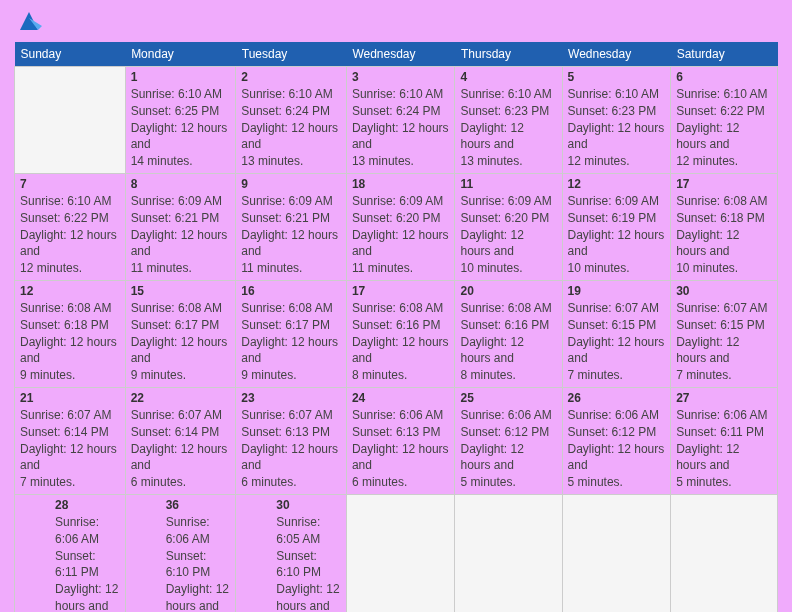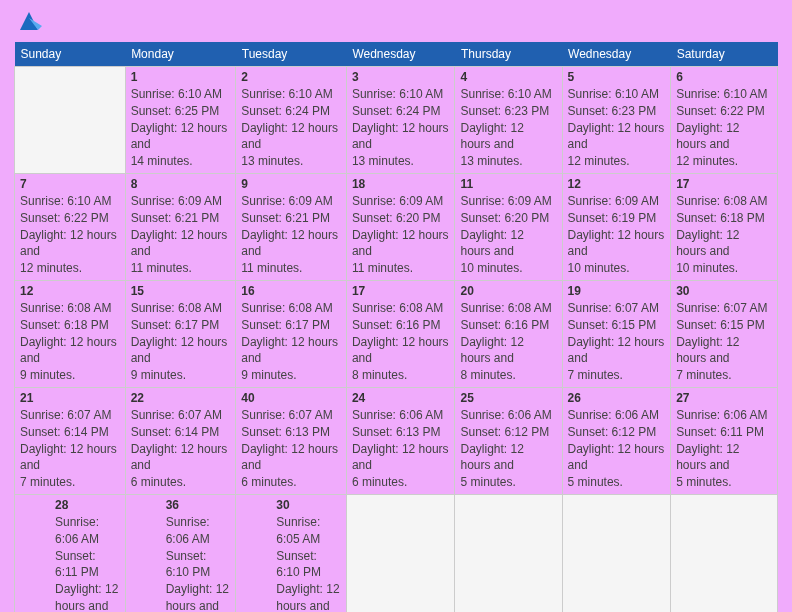--- a/index.html
+++ b/index.html
@@ -213,21 +213,21 @@
         <tr>
           <td>
             <span class="day-num">21</span>
             <div class="day-info">Sunrise: 6:07 AM<br>Sunset: 6:14 PM<br>Daylight: 12 hours and<br>7 minutes.</div>
           </td>
           <td>
             <span class="day-num">22</span>
             <div class="day-info">Sunrise: 6:07 AM<br>Sunset: 6:14 PM<br>Daylight: 12 hours and<br>6 minutes.</div>
           </td>
           <td>
-            <span class="day-num">40</span>
+            <span class="day-num">23</span>
             <div class="day-info">Sunrise: 6:07 AM<br>Sunset: 6:13 PM<br>Daylight: 12 hours and<br>6 minutes.</div>
           </td>
           <td>
             <span class="day-num">24</span>
             <div class="day-info">Sunrise: 6:06 AM<br>Sunset: 6:13 PM<br>Daylight: 12 hours and<br>6 minutes.</div>
           </td>
           <td>
             <span class="day-num">25</span>
             <div class="day-info">Sunrise: 6:06 AM<br>Sunset: 6:12 PM<br>Daylight: 12 hours and<br>5 minutes.</div>
           </td>

